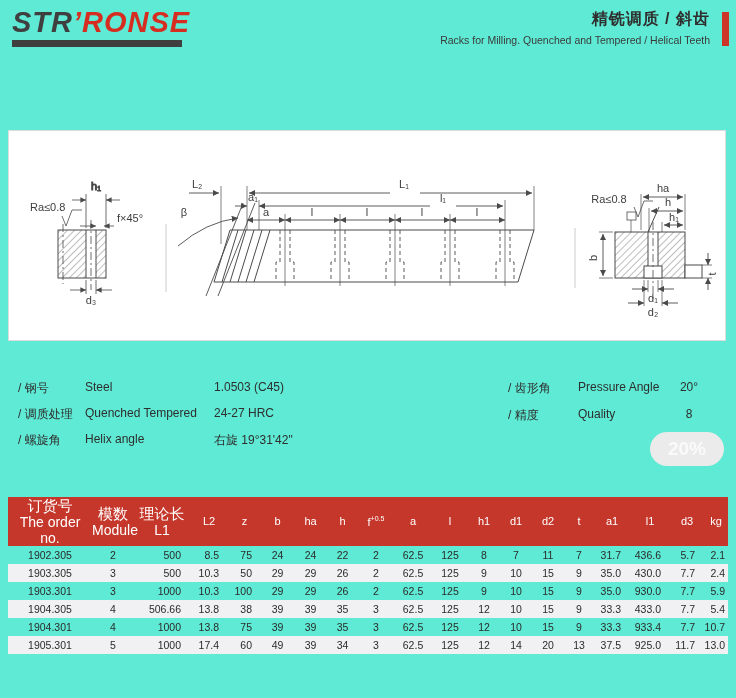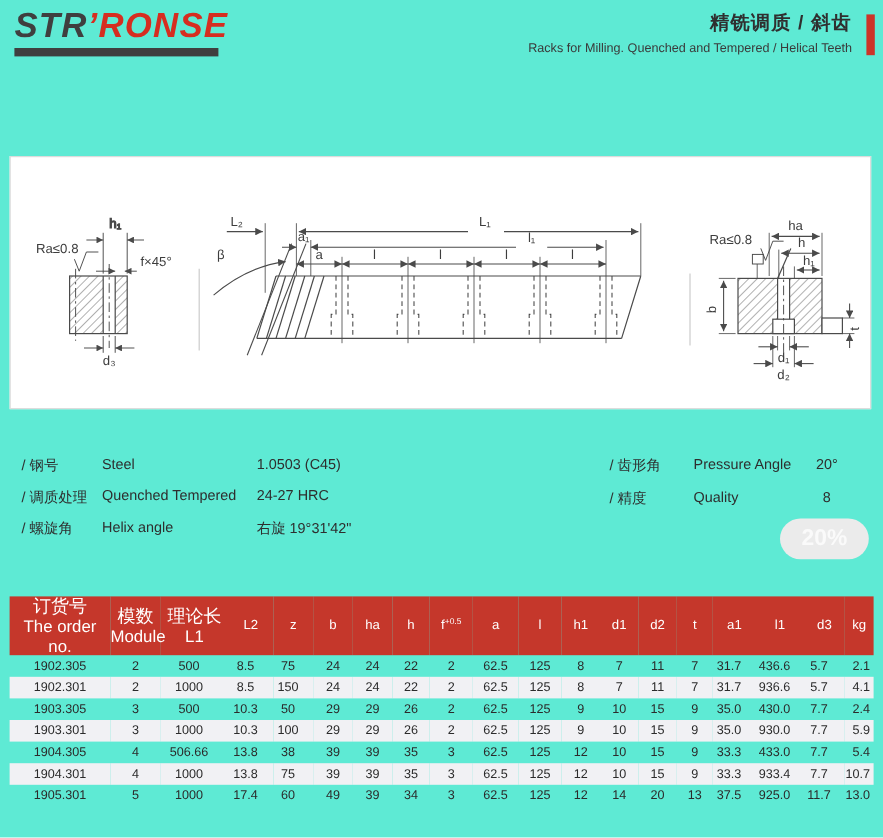--- a/index.html
+++ b/index.html
@@ -37,21 +37,21 @@
   .data-table{position:absolute;left:8px;top:497px;width:720px;border-collapse:collapse;
               table-layout:fixed;font-size:10.5px;color:#2b2b2b;}
   .data-table thead th{background:#c5372b;color:#ffffff;font-weight:normal;height:37px;
                        padding:0;vertical-align:middle;text-align:center;line-height:1.15;}
   .data-table th .cnh{font-size:15px;}
   .data-table th .enh{font-size:14px;}
   .data-table th .lbl{font-size:11px;}
   .data-table th sup{font-size:7px;}
   .data-table tbody td{height:18px;padding:0;text-align:center;}
   .data-table tbody tr:nth-child(even){background:#f1f1f4;}
-  .data-table td.al-r{padding-right:9px;}
+  .data-table td.al-r{text-align:right;padding-right:9px;}
   .data-table td.al-k{text-align:right;padding-right:3px;}
 </style>
 </head>
 <body>
 
 <div class="page">
 
   <div class="logo-block">
     <div class="logo-text"><span class="logo-dark">STR</span><span class="logo-red">’</span><span class="logo-red">RONSE</span></div>
     <div class="logo-bar"></div>
@@ -317,41 +317,20 @@
           <td>8</td>
           <td>7</td>
           <td>11</td>
           <td>7</td>
           <td class="al-r">31.7</td>
           <td class="al-r">436.6</td>
           <td class="al-r">5.7</td>
           <td class="al-k">2.1</td>
         </tr>
         <tr>
-          <td>1902.301</td>
-          <td>2</td>
-          <td class="al-r">1000</td>
-          <td class="al-r">8.5</td>
-          <td class="al-r">150</td>
-          <td>24</td>
-          <td>24</td>
-          <td>22</td>
-          <td>2</td>
-          <td>62.5</td>
-          <td>125</td>
-          <td>8</td>
-          <td>7</td>
-          <td>11</td>
-          <td>7</td>
-          <td class="al-r">31.7</td>
-          <td class="al-r">936.6</td>
-          <td class="al-r">5.7</td>
-          <td class="al-k">4.1</td>
-        </tr>
-        <tr>
           <td>1903.305</td>
           <td>3</td>
           <td class="al-r">500</td>
           <td class="al-r">10.3</td>
           <td class="al-r">50</td>
           <td>29</td>
           <td>29</td>
           <td>26</td>
           <td>2</td>
           <td>62.5</td>

